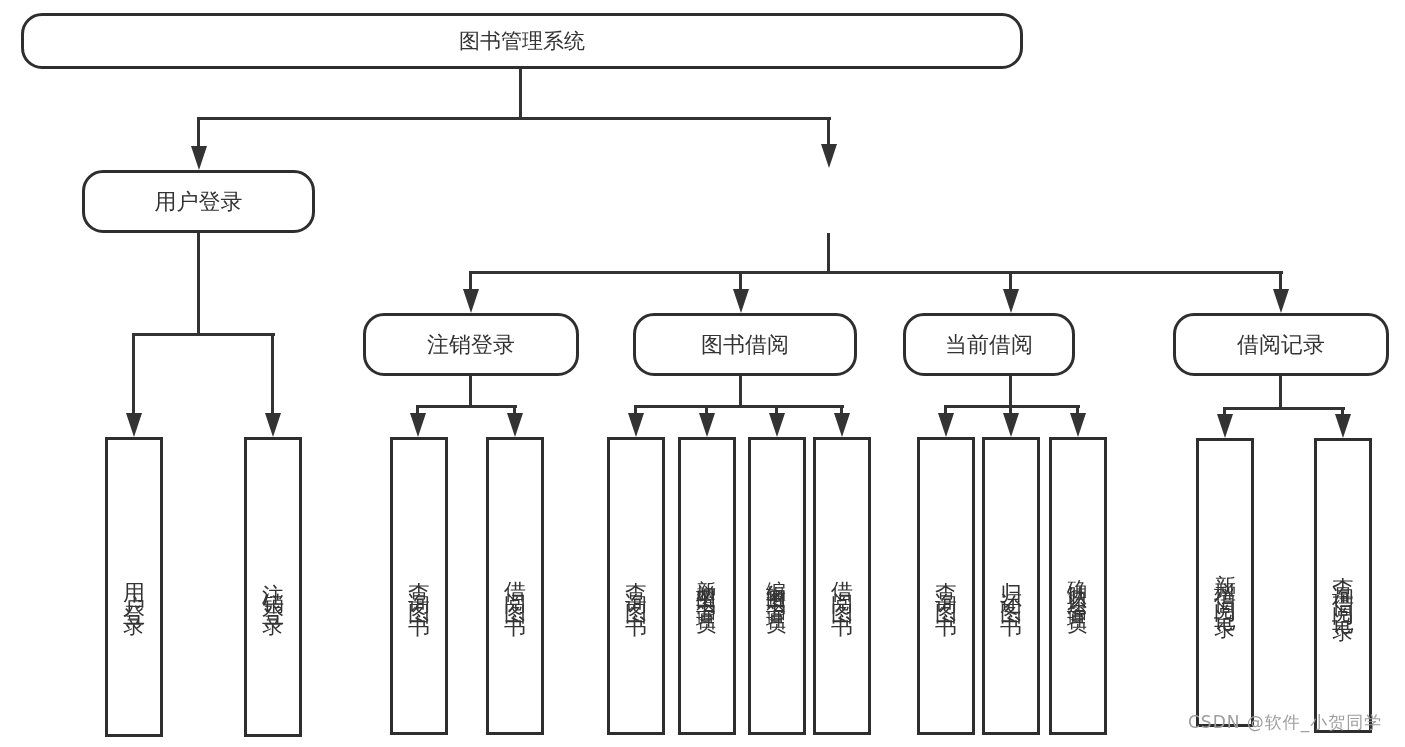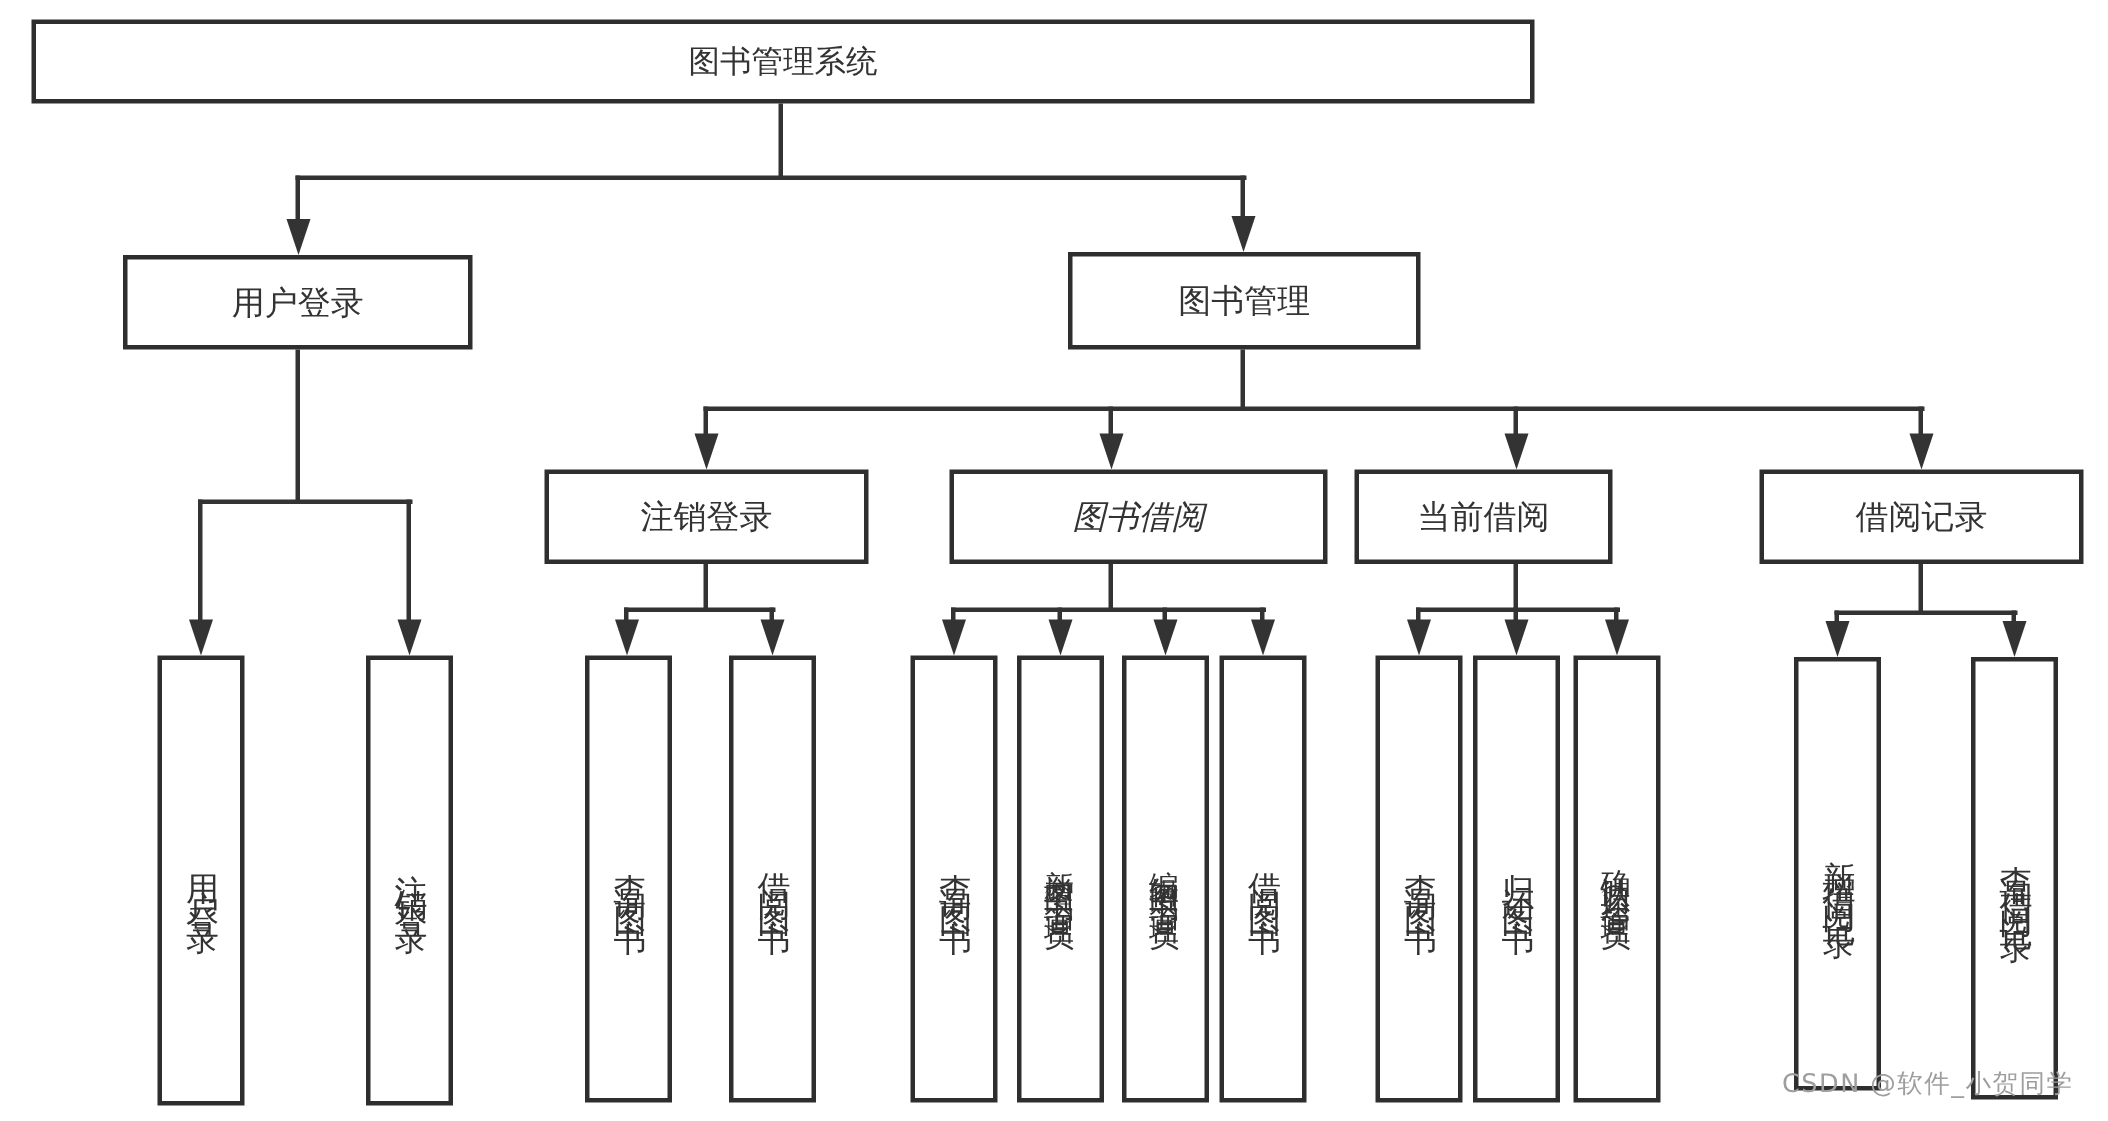--- a/index.html
+++ b/index.html
@@ -7,21 +7,21 @@
     position:relative;width:1405px;height:747px;overflow:hidden;
     background:var(--bg-color,#ffffff);
     font-family:"DejaVu Sans","Liberation Sans",sans-serif;
     color:var(--text-color,#333333);
   }
   .box{
     position:absolute;box-sizing:border-box;background:#fff;
     border:3px solid var(--border-color,#2e2e2e);
     display:flex;align-items:center;justify-content:center;
   }
-  .hbox{font-size:22px;font-weight:400;}
+  .hbox{font-size:22px;font-weight:400;border-radius:21px;}
   .root-box{font-size:21px;}
   .vbox{
     writing-mode:vertical-rl;
     font-size:22px;
   }
   .ls4{letter-spacing:11px;}
   .ls6{letter-spacing:9px;}
   .ls9{letter-spacing:5px;font-size:20px;}
   .line{position:absolute;background:var(--line-color,#333333);}
   .arrow{
@@ -45,42 +45,41 @@
   <div class="box hbox root-box" style="left:21px;top:13px;width:1002px;height:56px;">图书管理系统</div>
 
   <div class="line" style="left:519px;top:69px;width:3px;height:49px;"></div>
   <div class="line" style="left:197px;top:117px;width:634px;height:3px;"></div>
   <div class="line" style="left:197px;top:117px;width:3px;height:31px;"></div>
   <div class="arrow" style="left:191px;top:146px;"></div>
   <div class="line" style="left:827px;top:117px;width:3px;height:29px;"></div>
   <div class="arrow" style="left:821px;top:144px;"></div>
 
   <div class="box hbox" style="left:82px;top:170px;width:233px;height:63px;">用户登录</div>
-  <div class="box hbox" style="left:712px;top:168px;width:235px;height:65px;">图书管理</div>
 
   <div class="line" style="left:197px;top:233px;width:3px;height:102px;"></div>
   <div class="line" style="left:132px;top:333px;width:143px;height:3px;"></div>
   <div class="line" style="left:132px;top:333px;width:3px;height:82px;"></div>
   <div class="arrow" style="left:126px;top:413px;"></div>
   <div class="line" style="left:271px;top:333px;width:3px;height:82px;"></div>
   <div class="arrow" style="left:265px;top:413px;"></div>
 
   <div class="line" style="left:827px;top:233px;width:3px;height:41px;"></div>
   <div class="line" style="left:469px;top:271px;width:814px;height:3px;"></div>
   <div class="line" style="left:469px;top:271px;width:3px;height:22px;"></div>
   <div class="arrow" style="left:463px;top:289px;"></div>
   <div class="line" style="left:739px;top:271px;width:3px;height:22px;"></div>
   <div class="arrow" style="left:733px;top:289px;"></div>
   <div class="line" style="left:1009px;top:271px;width:3px;height:22px;"></div>
   <div class="arrow" style="left:1003px;top:289px;"></div>
   <div class="line" style="left:1279px;top:271px;width:3px;height:22px;"></div>
   <div class="arrow" style="left:1273px;top:289px;"></div>
 
   <div class="box hbox" style="left:363px;top:313px;width:216px;height:63px;">注销登录</div>
-  <div class="box hbox" style="left:633px;top:313px;width:252px;height:63px;font-style:italic;">图书借阅</div>
+  <div class="box hbox" style="left:633px;top:313px;width:224px;height:63px;">图书借阅</div>
   <div class="box hbox" style="left:903px;top:313px;width:172px;height:63px;">当前借阅</div>
   <div class="box hbox" style="left:1173px;top:313px;width:216px;height:63px;">借阅记录</div>
 
   <div class="line" style="left:469px;top:376px;width:3px;height:32px;"></div>
   <div class="line" style="left:416px;top:405px;width:101px;height:3px;"></div>
   <div class="line" style="left:416px;top:405px;width:3px;height:12px;"></div>
   <div class="arrow" style="left:410px;top:413px;"></div>
   <div class="line" style="left:513px;top:405px;width:3px;height:12px;"></div>
   <div class="arrow" style="left:507px;top:413px;"></div>
 

